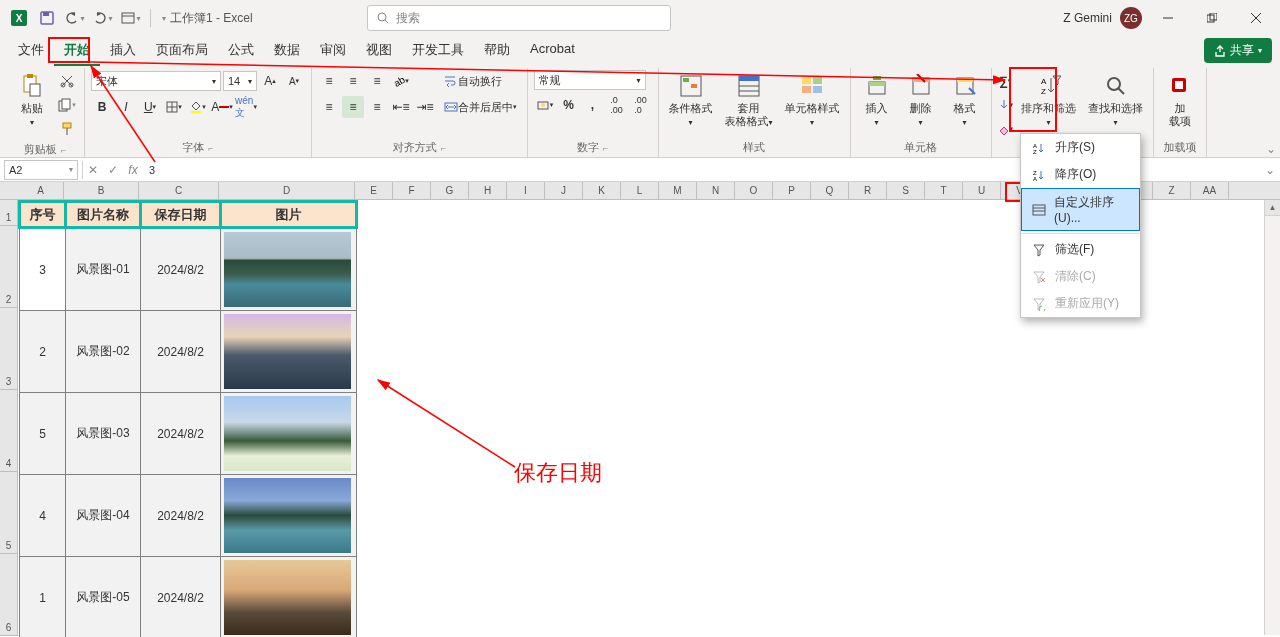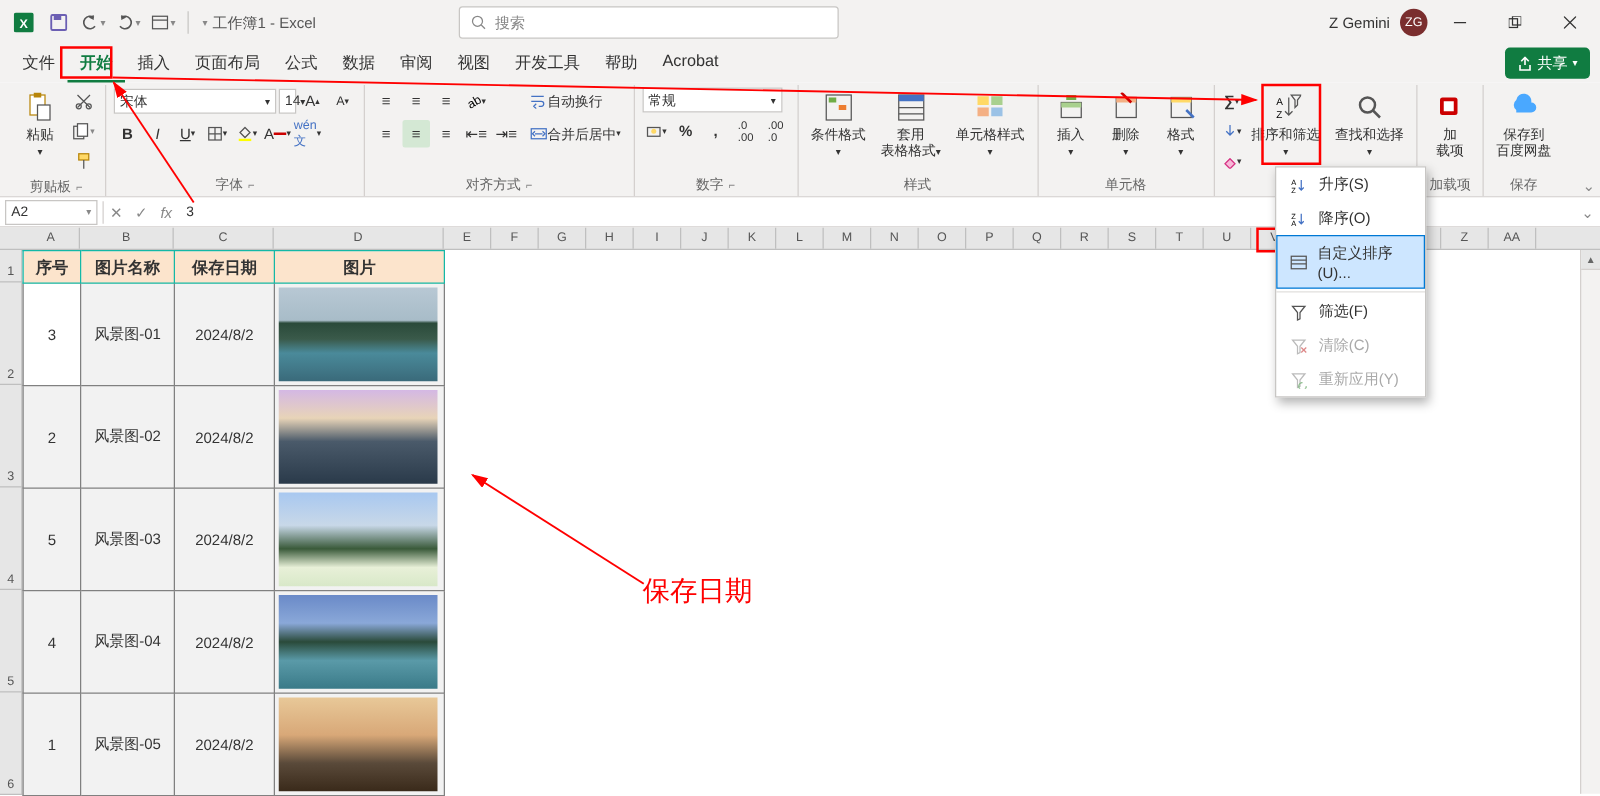--- a/index.html
+++ b/index.html
@@ -44,21 +44,21 @@
 .fx-input { flex: 1; padding: 0 6px; font-size: 11px; }
 
 
 .grid-area { position: relative; height: 455px; overflow: hidden; }
 .col-headers { height: 18px; display: flex; background: #e6e6e6; border-bottom: 1px solid #bfbfbf; padding-left: 18px; }
 .col-h { border-right: 1px solid #bfbfbf; text-align: center; font-size: 10px; color: #555; line-height: 17px; }
 .row-headers { position: absolute; left: 0; top: 18px; width: 18px; background: #e6e6e6; }
 .row-h { border-bottom: 1px solid #bfbfbf; border-right: 1px solid #bfbfbf; text-align: center; font-size: 10px; color: #555; display: flex; align-items: flex-end; justify-content: center; padding-bottom: 2px; }
 .cells { position: absolute; left: 18px; top: 18px; }
 .data-table { border-collapse: collapse; }
-.data-table th { background: #fce4cc; border: 1px solid #14b8a6; font-size: 13px; font-weight: 600; height: 26px; }
+.data-table th { background: #fce4cc; border: 3px solid #14b8a6; font-size: 13px; font-weight: 600; height: 26px; }
 .data-table td { border: 1px solid #808080; background: #f2f2f2; text-align: center; font-size: 12px; vertical-align: middle; }
 .data-table tr.sel td:first-child { background: #fff; }
 .img-cell { padding: 3px; }
 .thumb { width: 127px; height: 75px; border-radius: 0; }
 
 
 .dropdown { position: absolute; border: 1px solid #c8c6c4; background: #fff; box-shadow: 2px 4px 8px rgba(0,0,0,.3); z-index: 100; }
 .dd-item { padding: 5px 12px 5px 10px; display: flex; align-items: center; gap: 8px; cursor: pointer; font-size: 12px; }
 .dd-item.hl { border: 1px solid #0078d4; background: #cde6ff; }
 .dd-item.disabled { color: #aaa; }
@@ -226,21 +226,21 @@
       </div>
   </div>
 
   <div class="rgroup">
     <div class="rgroup-body" style="flex-direction:column;gap:4px">
       <div class="small-row">
         <div class="combo" style="width:130px">
             <span>宋体</span>
             <span style="margin-left:auto;font-size:8px">▾</span>
           </div>
-        <div class="combo" style="width:14px">
+        <div class="combo" style="width:34px">
             <span>14</span>
             <span style="margin-left:auto;font-size:8px">▾</span>
           </div>
         <div class="small-btn" style="font-size:12px">A<sup style="font-size:7px">▴</sup></div>
         <div class="small-btn" style="font-size:10px">A<sup style="font-size:7px">▾</sup></div>
       </div>
       <div class="small-row">
         <div class="small-btn">
             <b>B</b>
           </div>
@@ -490,34 +490,20 @@
               <rect x="7" y="7" width="8" height="8" fill="#fff"></rect>
             </svg>
           </div>
           <div class="rbtn-lbl" style="white-space:pre">加
 载项</div>
         </div>
     </div>
     <div class="rgroup-label">加载项</div>
   </div>
 
-  <div class="rgroup" style="border-right:none">
-    <div class="rgroup-body">
-      <div class="rbtn">
-          <div class="rbtn-icon">
-            <svg width="24" height="24">
-              <path d="M6 14 a5 5 0 0 1 0 -8 a6 6 0 0 1 12 2 a4 4 0 0 1 0 8 h-12" fill="#4aa8ff"></path>
-            </svg>
-          </div>
-          <div class="rbtn-lbl" style="white-space:pre">保存到
-百度网盘</div>
-        </div>
-    </div>
-    <div class="rgroup-label">保存</div>
-  </div>
 </div>
 <div class="collapse-btn">⌄</div>
 
 <div class="formula-bar">
   <div class="name-box">
       <span>A2</span>
       <span style="font-size:8px;color:#888">▾</span>
     </div>
   <div style="width:1px;height:18px;background:#d4d0ce"></div>
   <div class="fb-btn">✕</div>

